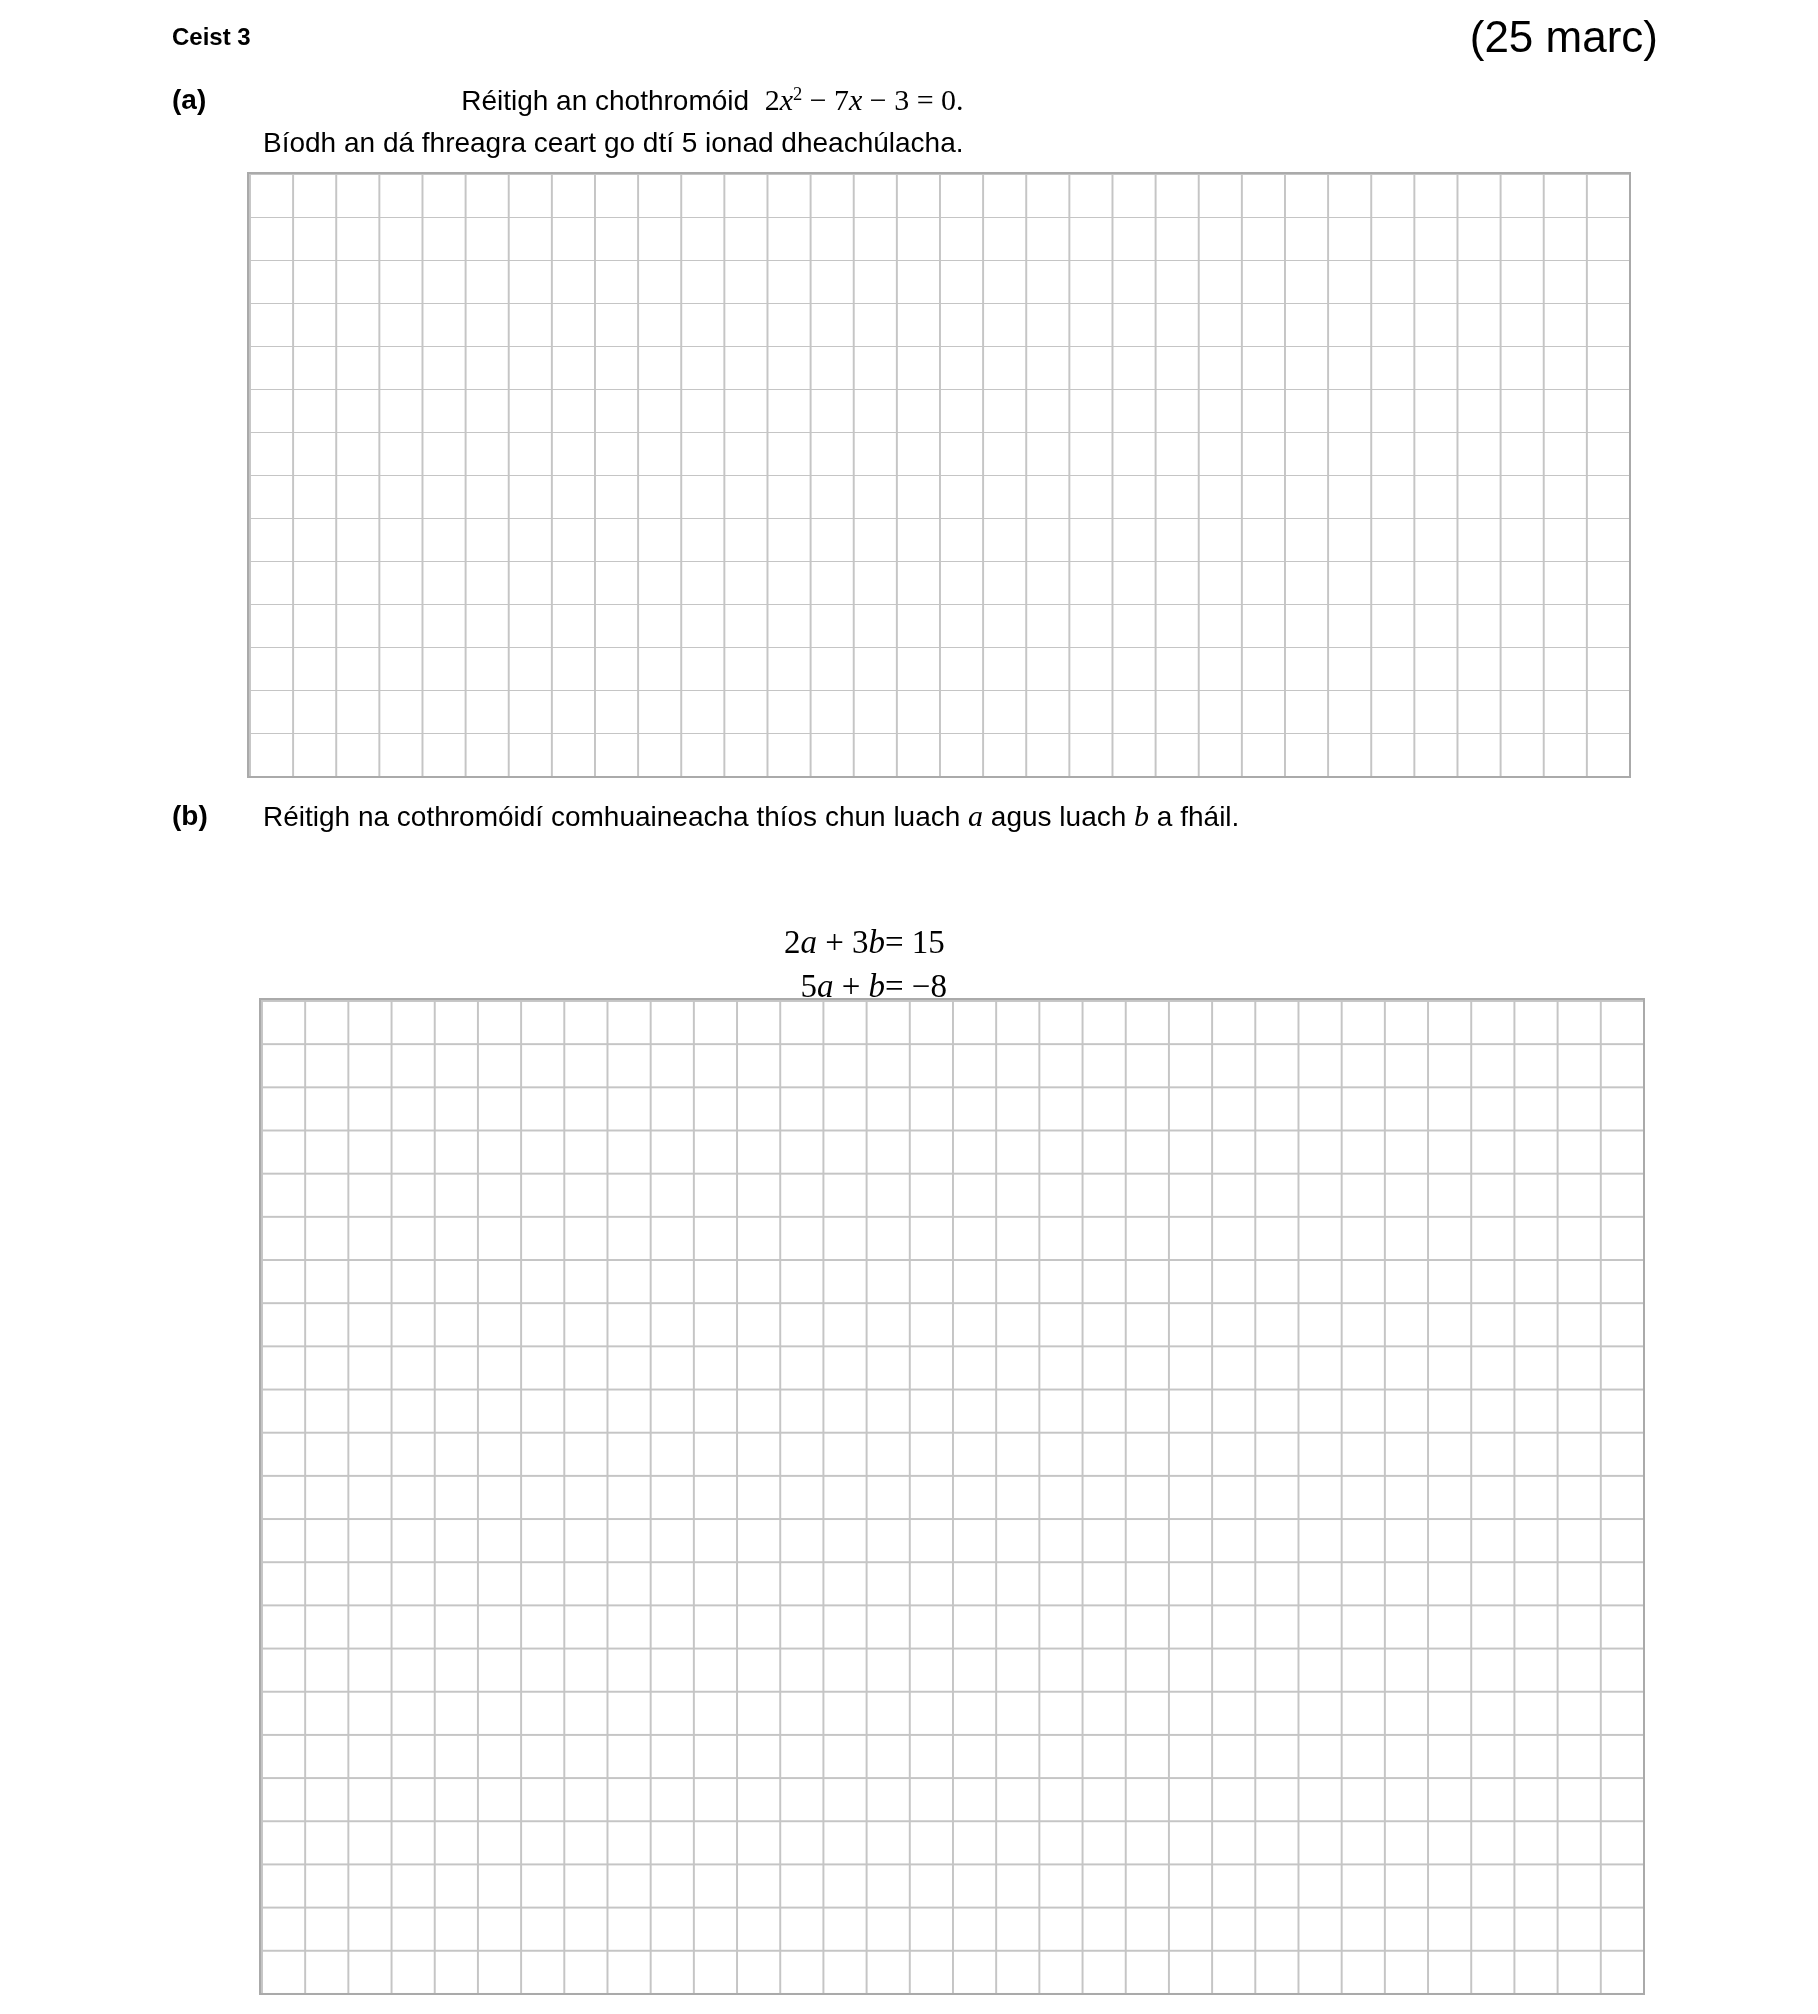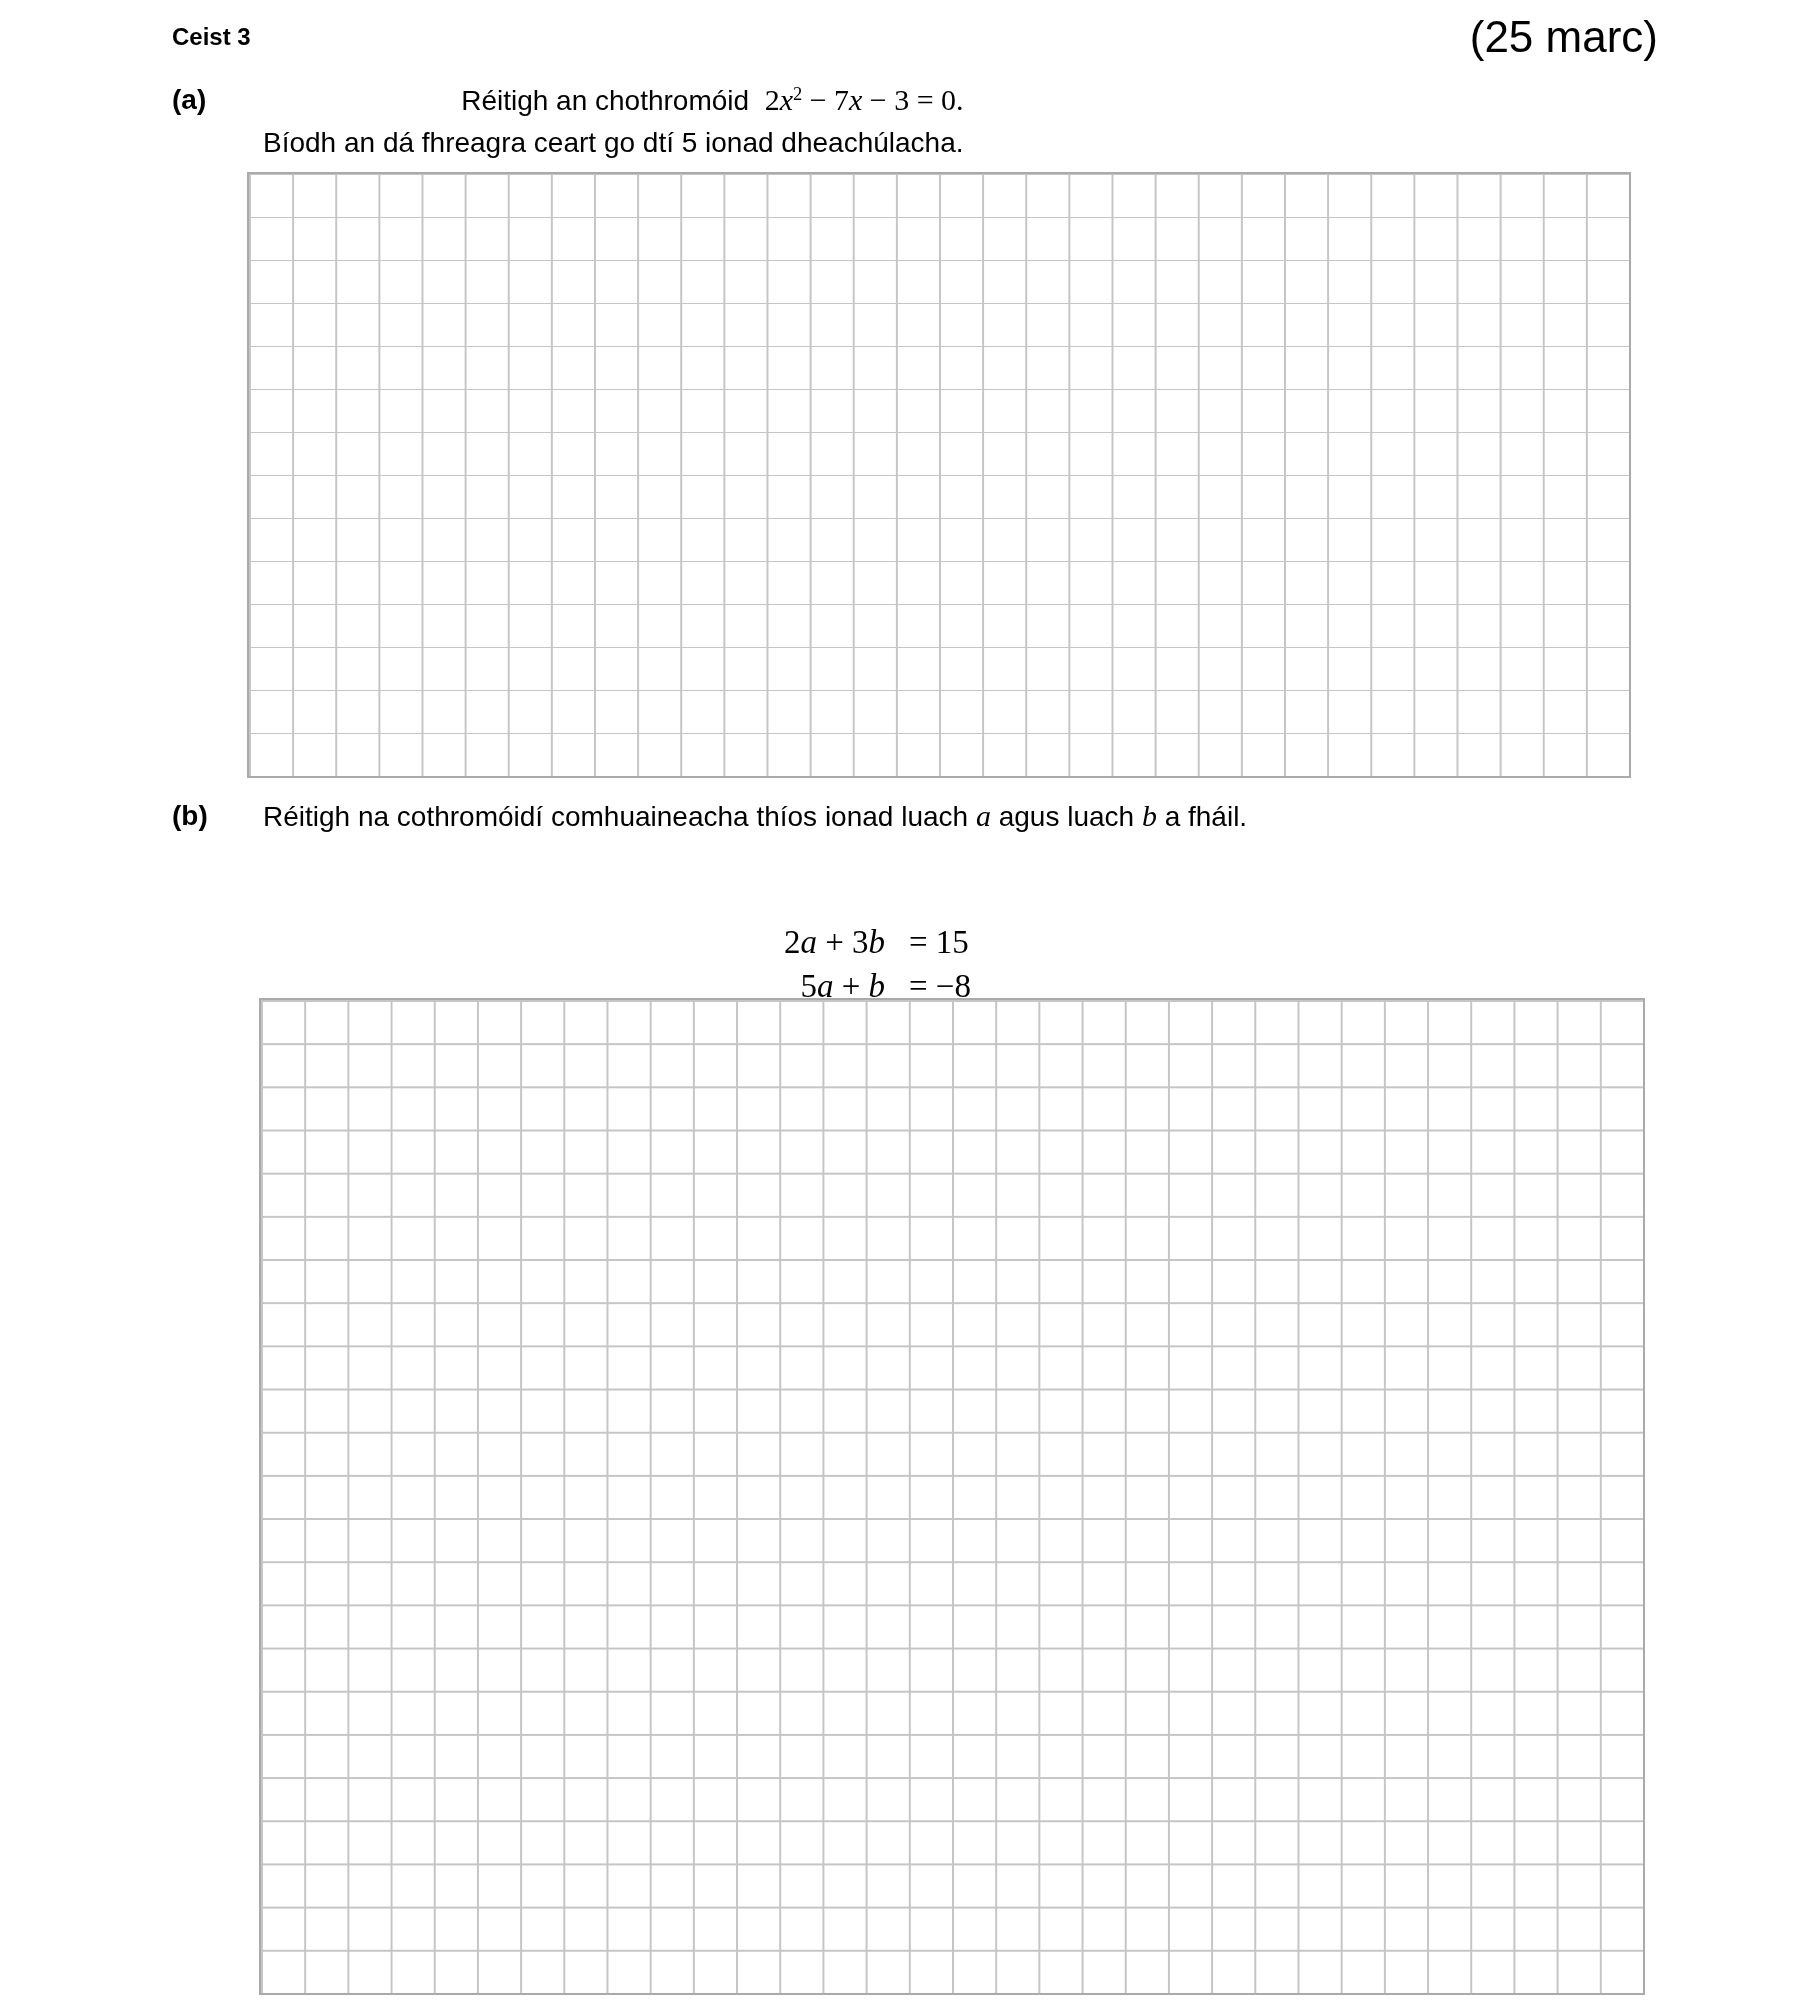--- a/index.html
+++ b/index.html
@@ -53,21 +53,21 @@
   
   .equations {
     left: 695px; top: 920px;
     font-family: "Liberation Serif", serif;
     font-size: 33px;
     line-height: 44px;
   }
   .eq-row { display: flex; align-items: baseline; height: 44px; }
   .eq-lhs { display: inline-block; width: 190px; text-align: right; white-space: pre; }
   .eq-lhs .m, .eq-lhs .mi { font-size: 1em; }
-  .eq-rhs { margin-left: 24px; white-space: pre; text-align: right; }
+  .eq-rhs { white-space: pre; text-align: right; }
 
   
   .work-grid {
     position: absolute;
     box-sizing: border-box;
     background-color: #ffffff;
     background-origin: padding-box;
   }
   #grid-part-a { left: 247px; top: 172px; width: 1384px; height: 606px; }
   #grid-part-b { left: 259px; top: 998px; width: 1386px; height: 997px; }
@@ -82,21 +82,21 @@
 
 <div class="abs instructions" id="part-a-instructions">
   <div><span>Réitigh an chothromóid&nbsp; </span><span class="m">2</span><span class="mi">x</span><sup class="m">2</sup><span class="m"> − 7</span><span class="mi">x</span><span class="m"> − 3 = 0.</span></div>
   <div>Bíodh an dá fhreagra ceart go dtí 5 ionad dheachúlacha.</div>
 </div>
 
 <div class="work-grid" id="grid-part-a" style="border: 2px solid rgb(170, 170, 170); background-image: linear-gradient(to right, rgb(197, 197, 197) 1.5px, transparent 1.5px), linear-gradient(rgb(197, 197, 197) 1.5px, transparent 1.5px); background-size: calc(3.125%) calc(7.14286%);"></div>
 
 <div class="abs part-label" id="part-b-label">(b)</div>
 
-<div class="abs instructions" id="part-b-instructions"><span>Réitigh na cothromóidí comhuaineacha thíos ionad luach </span><span class="mi">a</span><span> agus luach </span><span class="mi">b</span><span> a fháil.</span></div>
+<div class="abs instructions" id="part-b-instructions"><span>Réitigh na cothromóidí comhuaineacha thíos chun luach </span><span class="mi">a</span><span> agus luach </span><span class="mi">b</span><span> a fháil.</span></div>
 
 <div class="abs equations">
   <div class="eq-row">
     <span class="eq-lhs"><span class="m">2</span><span class="mi">a</span><span class="m"> + 3</span><span class="mi">b</span></span>
     <span class="eq-rhs">= 15</span>
   </div>
   <div class="eq-row">
     <span class="eq-lhs"><span class="m">5</span><span class="mi">a</span><span class="m"> + </span><span class="mi">b</span></span>
     <span class="eq-rhs">= −8</span>
   </div>

